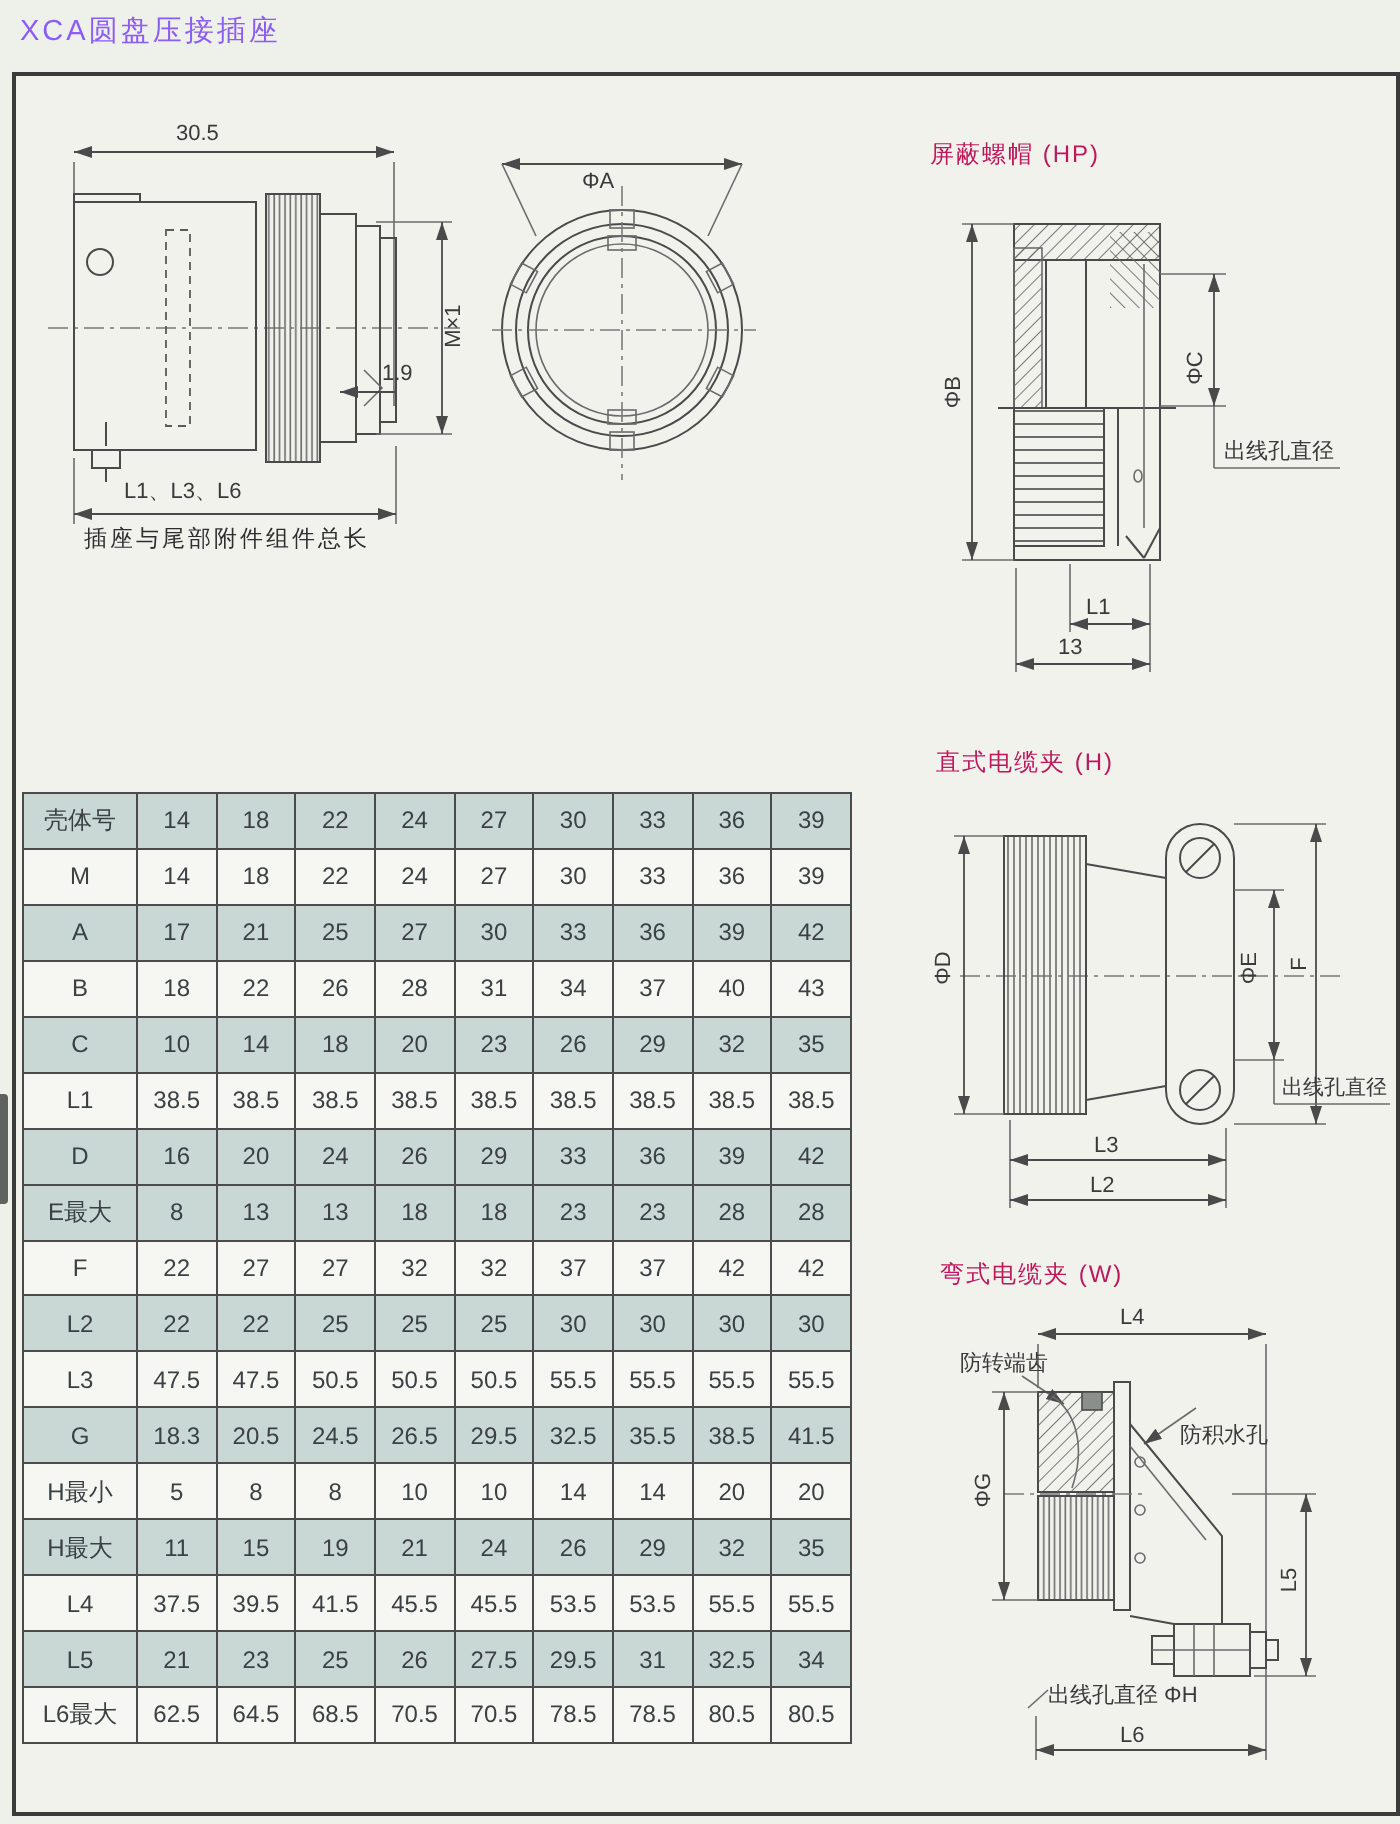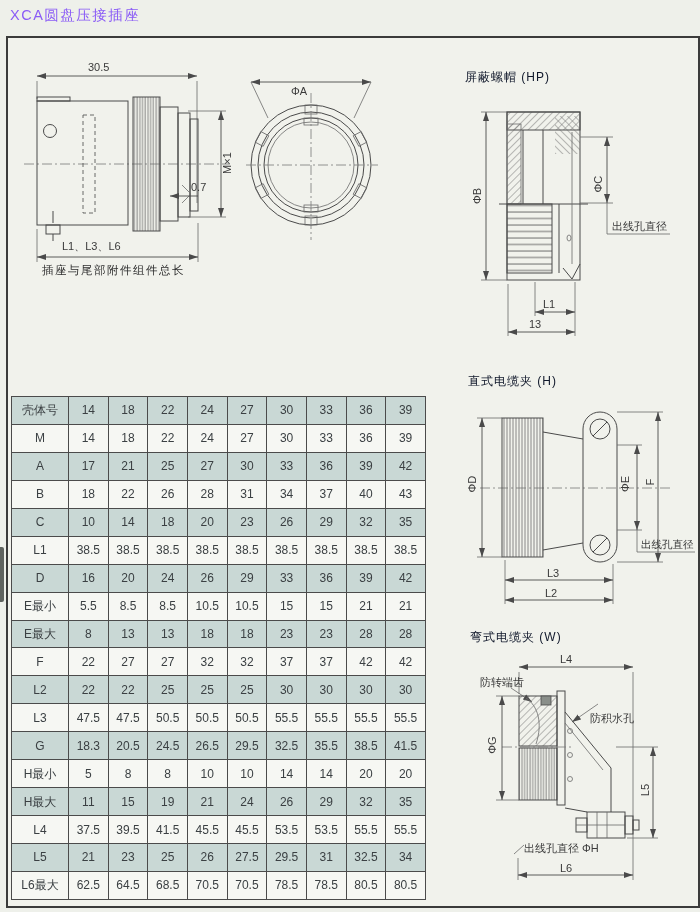--- a/index.html
+++ b/index.html
@@ -6,21 +6,21 @@
   body{width:700px;height:912px;position:relative;background:#eef0ea;
        font-family:"Liberation Sans","DejaVu Sans",sans-serif;color:#333;overflow:hidden;}
   .page{position:absolute;inset:0;}
   .page-title{position:absolute;left:10px;top:6px;font-size:14.5px;letter-spacing:1.5px;color:#8b5cf6;}
   .frame{position:absolute;left:6px;top:36px;width:690px;height:868px;border:2px solid #3b3b3b;background:#f1f2ec;}
   .dwg{position:absolute;}
   .dwg svg{position:absolute;left:0;top:0;display:block;}
   .lab{position:absolute;font-size:11px;color:#3a3a3a;white-space:nowrap;line-height:1.1;}
   .lab.c{}
   .lab.v{transform:rotate(-90deg);transform-origin:center;text-align:center;}
-  .dwg-title{position:absolute;font-size:12px;color:#0f172a;letter-spacing:1px;white-space:nowrap;}
+  .dwg-title{position:absolute;font-size:12px;color:#be185d;letter-spacing:1px;white-space:nowrap;}
   .caption{font-size:11.5px;letter-spacing:1.5px;color:#2e2e2e;}
   .ln{stroke:#4a4a4a;fill:none;stroke-width:1;}
   .thin{stroke:#6b6b6b;fill:none;stroke-width:0.8;}
   .dim{stroke:#4a4a4a;fill:none;stroke-width:0.9;}
   .cl{stroke:#7a7a7a;fill:none;stroke-width:0.8;stroke-dasharray:10 3 2 3;}
   .dash{stroke:#5a5a5a;fill:none;stroke-width:0.9;stroke-dasharray:4 3;}
   .spec{position:absolute;left:11px;top:396px;width:415px;border-collapse:collapse;table-layout:fixed;
         font-size:12px;color:#3b4043;}
   .spec td{border:1px solid #4b4b4b;background:#f6f7f3;text-align:center;height:26.95px;padding:0;line-height:1;}
   .spec td.lbl{width:56px;}
@@ -65,21 +65,21 @@
       <line class="thin" x1="168" y1="56" x2="206" y2="56"></line>
       <line class="thin" x1="168" y1="162" x2="206" y2="162"></line>
       <line class="dim" x1="201" y1="56" x2="201" y2="162" marker-start="url(#m1)" marker-end="url(#m1)"></line>
       <line class="dim" x1="150" y1="141" x2="178" y2="141" marker-start="url(#m1)"></line>
       <line class="thin" x1="17" y1="174" x2="17" y2="207"></line>
       <line class="thin" x1="178" y1="168" x2="178" y2="207"></line>
       <line class="dim" x1="17" y1="202" x2="178" y2="202" marker-start="url(#m1)" marker-end="url(#m1)"></line>
     </svg>
     <span class="lab c" style="left:68px;top:6px;width:40px;">30.5</span>
     <span class="lab v" style="left:192px;top:102px;width:30px;">M×1</span>
-    <span class="lab" style="left:171px;top:126px;">0.7</span>
+    <span class="lab" style="left:171px;top:126px;">1.9</span>
     <span class="lab c" style="left:42px;top:185px;width:92px;">L1、L3、L6</span>
     <span class="lab caption" style="left:22px;top:209px;">插座与尾部附件组件总长</span>
   </div>
 
   <div class="dwg" style="left:238px;top:60px;width:155px;height:205px;">
     <svg width="155" height="205" viewBox="0 0 155 205">
       <defs>
         <marker id="m2" markerWidth="10" markerHeight="8" refX="9" refY="3.5" orient="auto-start-reverse" markerUnits="userSpaceOnUse">
           <path d="M0,0.5 L9,3.5 L0,6.5 Z" fill="#4a4a4a"></path>
           </marker>
@@ -338,32 +338,20 @@
           <td>16</td>
           <td>20</td>
           <td>24</td>
           <td>26</td>
           <td>29</td>
           <td>33</td>
           <td>36</td>
           <td>39</td>
           <td>42</td>
         </tr>
-        <tr>
-          <td class="lbl">E最小</td>
-          <td>5.5</td>
-          <td>8.5</td>
-          <td>8.5</td>
-          <td>10.5</td>
-          <td>10.5</td>
-          <td>15</td>
-          <td>15</td>
-          <td>21</td>
-          <td>21</td>
-        </tr>
         <tr class="shaded">
           <td class="lbl">E最大</td>
           <td>8</td>
           <td>13</td>
           <td>13</td>
           <td>18</td>
           <td>18</td>
           <td>23</td>
           <td>23</td>
           <td>28</td>

